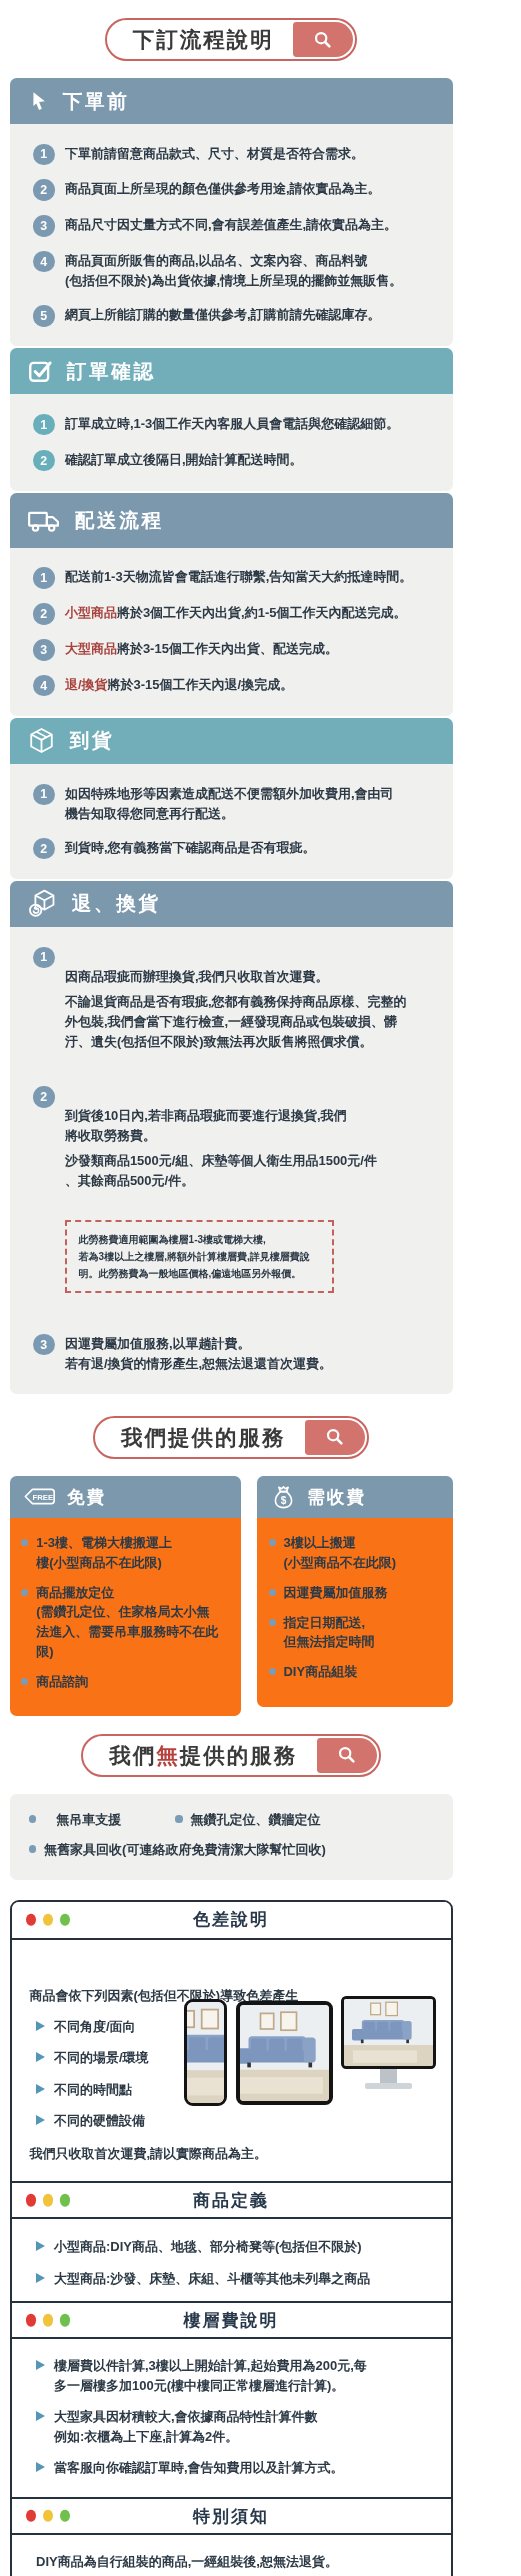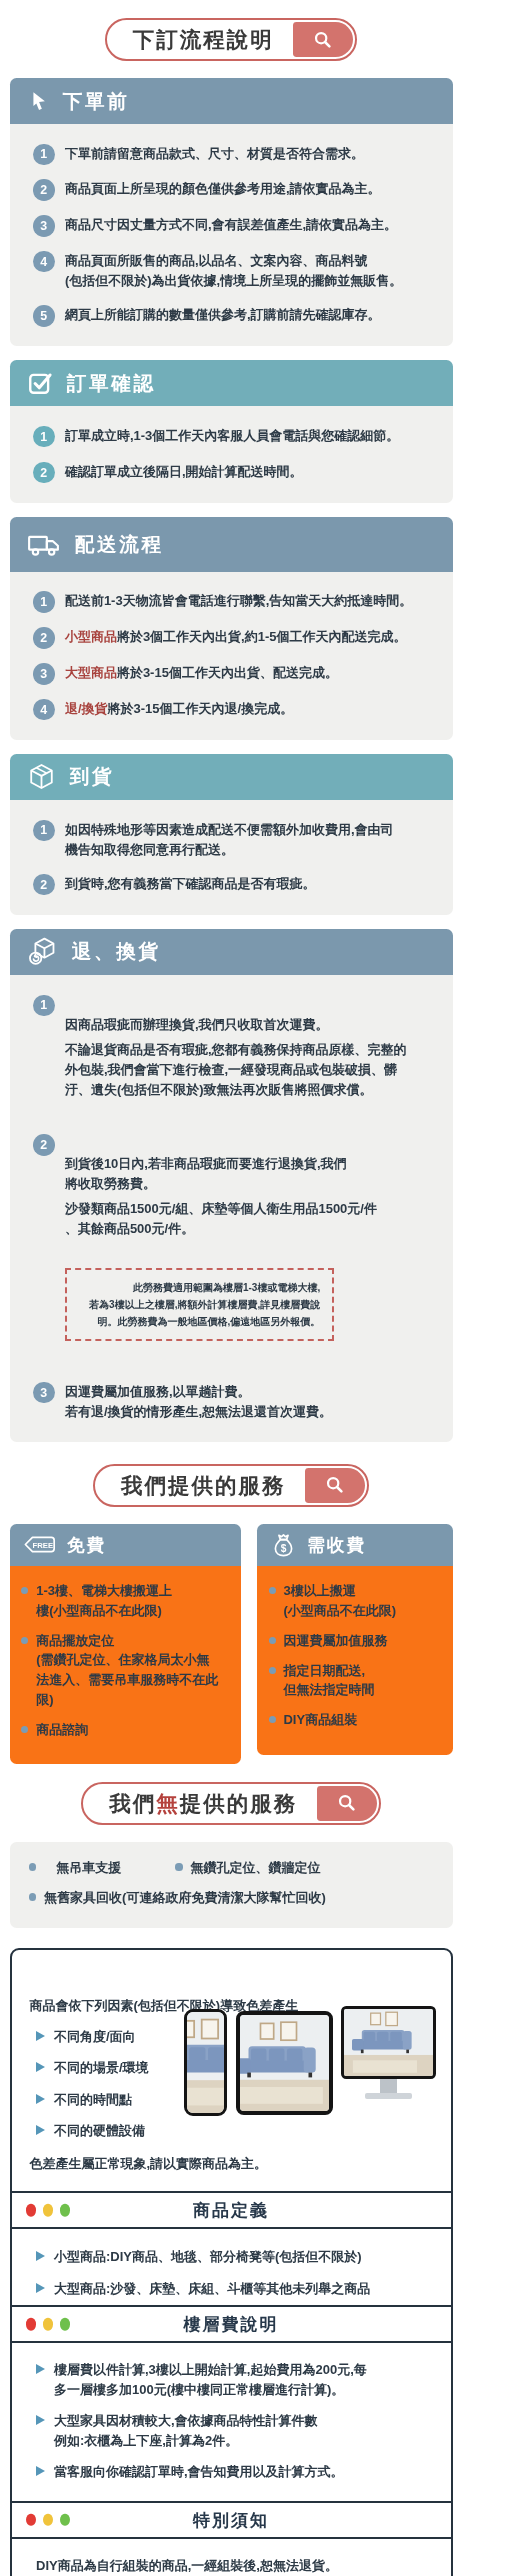--- a/index.html
+++ b/index.html
@@ -13,40 +13,40 @@
   
   .pill { display:flex; align-items:stretch; width:fit-content; margin:0 auto 17px auto;
           border:2.6px solid #c96560; border-radius:23.5px; background:#fff; height:43px; overflow:hidden; }
   .pill-text { display:flex; align-items:center; padding:0 19.6px 0 26px; font-size:21.5px; font-weight:bold;
                color:#3a3a3a; letter-spacing:2px; white-space:nowrap; }
   .pill-btn { width:60px; background:#d3736d; border-radius:3.9px 19.6px 19.6px 3.9px; margin:2px 2px 2px 0;
               display:flex; align-items:center; justify-content:center; }
   .red-ch { color:#b5423d; }
 
   
-  .section { margin-bottom:14px; }
+  .section { margin-bottom:2px; }
   .sec-head { display:flex; align-items:center; gap:14.3px; padding:0 0 0 17px; height:46px;
               border-radius:6.5px 6.5px 0 0; }
   .sec-head.tall { height:55px; }
   .sec-head.slate { background:#7b98ad; }
   .sec-head.teal  { background:#72aeb9; }
   .sec-title { color:#fff; font-size:19.6px; font-weight:bold; letter-spacing:2.6px; }
   .sec-body { background:#f0f0ee; border-radius:0 0 6.5px 6.5px; padding:19.6px 17px 17px 23.5px; position:relative; }
 
   .item { display:flex; gap:10.4px; margin-bottom:14.3px; }
   .item:last-child { margin-bottom:2.6px; }
   .num { flex:0 0 21.5px; width:21.5px; height:21.5px; border-radius:50%; color:#fff; font-size:12.4px; font-weight:bold;
          display:flex; align-items:center; justify-content:center; margin-top:0; }
   .num.slate { background:#7b9ab2; }
   .num.teal  { background:#68aebb; }
   .itx { font-size:13px; font-weight:bold; color:#2d3a46; line-height:20px; white-space:pre-line; }
   .itx .hl { color:#a8433e; }
   .para2 { margin-top:5.2px; }
   .dashed-note { border:2px dashed #c4615c; width:269px; margin:9px 0 6.5px 0; padding:9px 11.7px;
-                 font-size:10px; font-weight:bold; color:#2d3a46; line-height:17px; white-space:pre-line;text-align:right; }
+                 font-size:10px; font-weight:bold; color:#2d3a46; line-height:17px; white-space:pre-line; }
 
   
   .svc-row { display:flex; gap:15.7px; margin-bottom:18px; }
   .svc-box.free { width:232px; }
   .svc-box.paid { width:196px; }
   .svc-head { display:flex; align-items:center; gap:10.4px; background:#7b98ad; height:42px;
               border-radius:6.5px 6.5px 0 0; padding:0 0 0 13px; }
   .svc-title { color:#fff; font-size:17.6px; font-weight:bold; letter-spacing:2px; }
   .svc-body { background:#f97316; border-radius:0 0 6.5px 6.5px; padding:15.7px 9px 14.3px 11.7px; min-height:180px; }
   .bullet { display:flex; gap:7.8px; margin-bottom:10.4px; }
@@ -363,39 +363,47 @@
         <span class="btx">無鑽孔定位、鑽牆定位</span>
       </div>
       <div class="bullet b2">
         <span class="dot"></span>
         <span class="btx">無舊家具回收(可連絡政府免費清潔大隊幫忙回收)</span>
       </div>
     </div>
 
     <div class="bigbox">
 
+      <div class="ib-head">
+        <span class="dots">
+          <span class="tdot r"></span>
+          <span class="tdot y"></span>
+          <span class="tdot g"></span>
+        </span>
+        <span class="ib-title">色差說明</span>
+      </div>
       <div class="ib-body" style="padding-bottom:18px;">
         <div class="ib-intro">商品會依下列因素(包括但不限於)導致色差產生</div>
         <div class="arrow-li">
             <span class="tri"></span>
             <span class="atx">不同角度/面向</span>
           </div>
         <div class="arrow-li">
             <span class="tri"></span>
             <span class="atx">不同的場景/環境</span>
           </div>
         <div class="arrow-li">
             <span class="tri"></span>
             <span class="atx">不同的時間點</span>
           </div>
         <div class="arrow-li">
             <span class="tri"></span>
             <span class="atx">不同的硬體設備</span>
           </div>
-        <div class="ib-footer" style="margin-top:13px;">色差產生屬正常現象,請以實際商品為主。</div>
+        <div class="ib-footer" style="margin-top:13px;">我們只收取首次運費,請以實際商品為主。</div>
 
         <div class="devices">
           <div class="phone">
             <svg class="scene" viewBox="0 0 100 80" preserveAspectRatio="xMidYMid slice">
               <rect width="100" height="54" fill="#eceff1"></rect>
                 <rect y="54" width="100" height="26" fill="#ddd3c1"></rect>
               <rect x="10" y="60" width="72" height="14" fill="#e9e2d2"></rect>
               <rect x="30" y="7" width="11" height="13" fill="#f7f4ed" stroke="#bfa887" stroke-width="1.4"></rect>
               <rect x="47" y="6" width="13" height="15" fill="#f7f4ed" stroke="#bfa887" stroke-width="1.4"></rect>
               <rect x="20" y="26" width="48" height="14" rx="3" fill="#8aa2c6"></rect>
@@ -453,21 +461,21 @@
       </div>
 
       <div class="ib-head not-first">
         <span class="dots">
           <span class="tdot r"></span>
           <span class="tdot y"></span>
           <span class="tdot g"></span>
         </span>
         <span class="ib-title">商品定義</span>
       </div>
-      <div class="ib-body" style="padding-top:6.5px; padding-bottom:7px;">
+      <div class="ib-body" style="padding-top:6.5px; padding-bottom:13px;">
         <div class="arrow-li">
             <span class="tri"></span>
             <span class="atx">小型商品:DIY商品、地毯、部分椅凳等(包括但不限於)</span>
           </div>
         <div class="arrow-li">
             <span class="tri"></span>
             <span class="atx">大型商品:沙發、床墊、床組、斗櫃等其他未列舉之商品</span>
           </div>
       </div>
 

